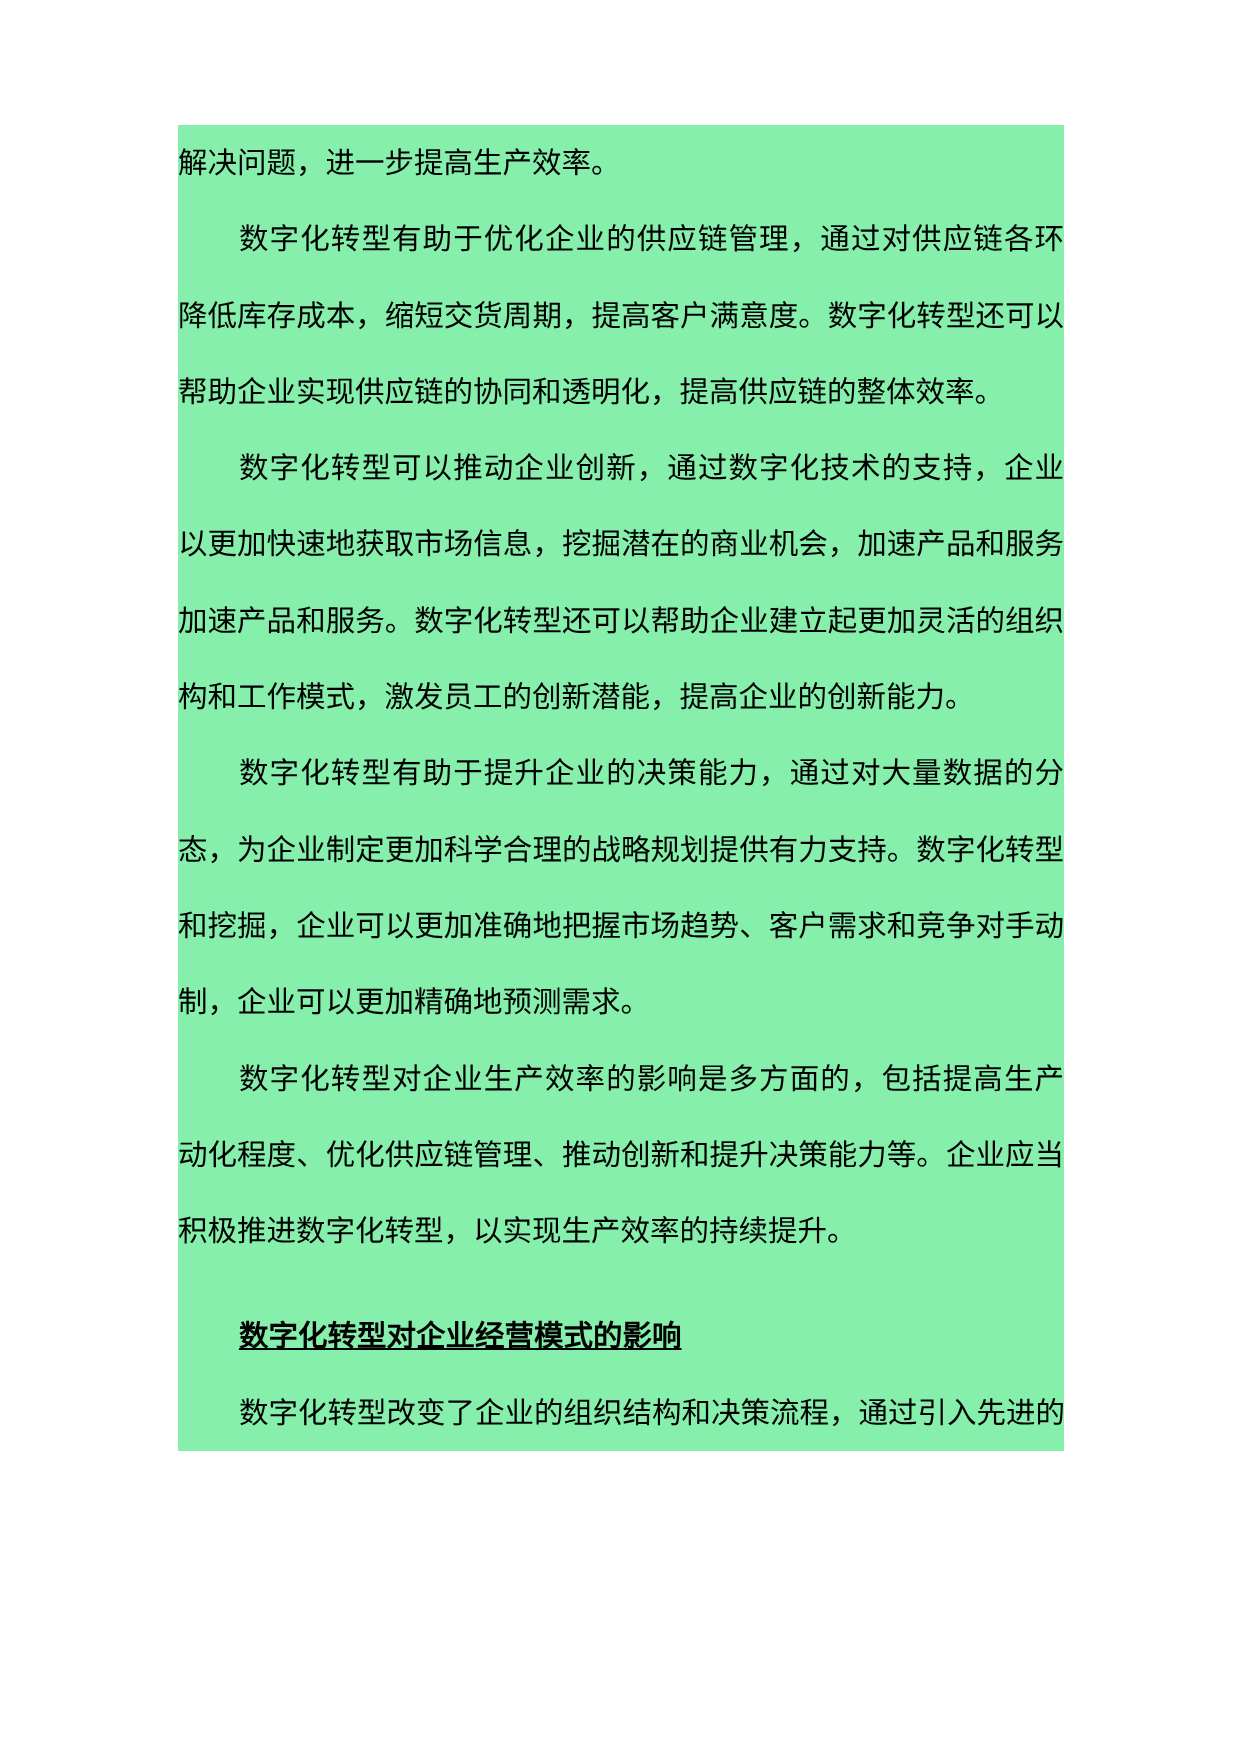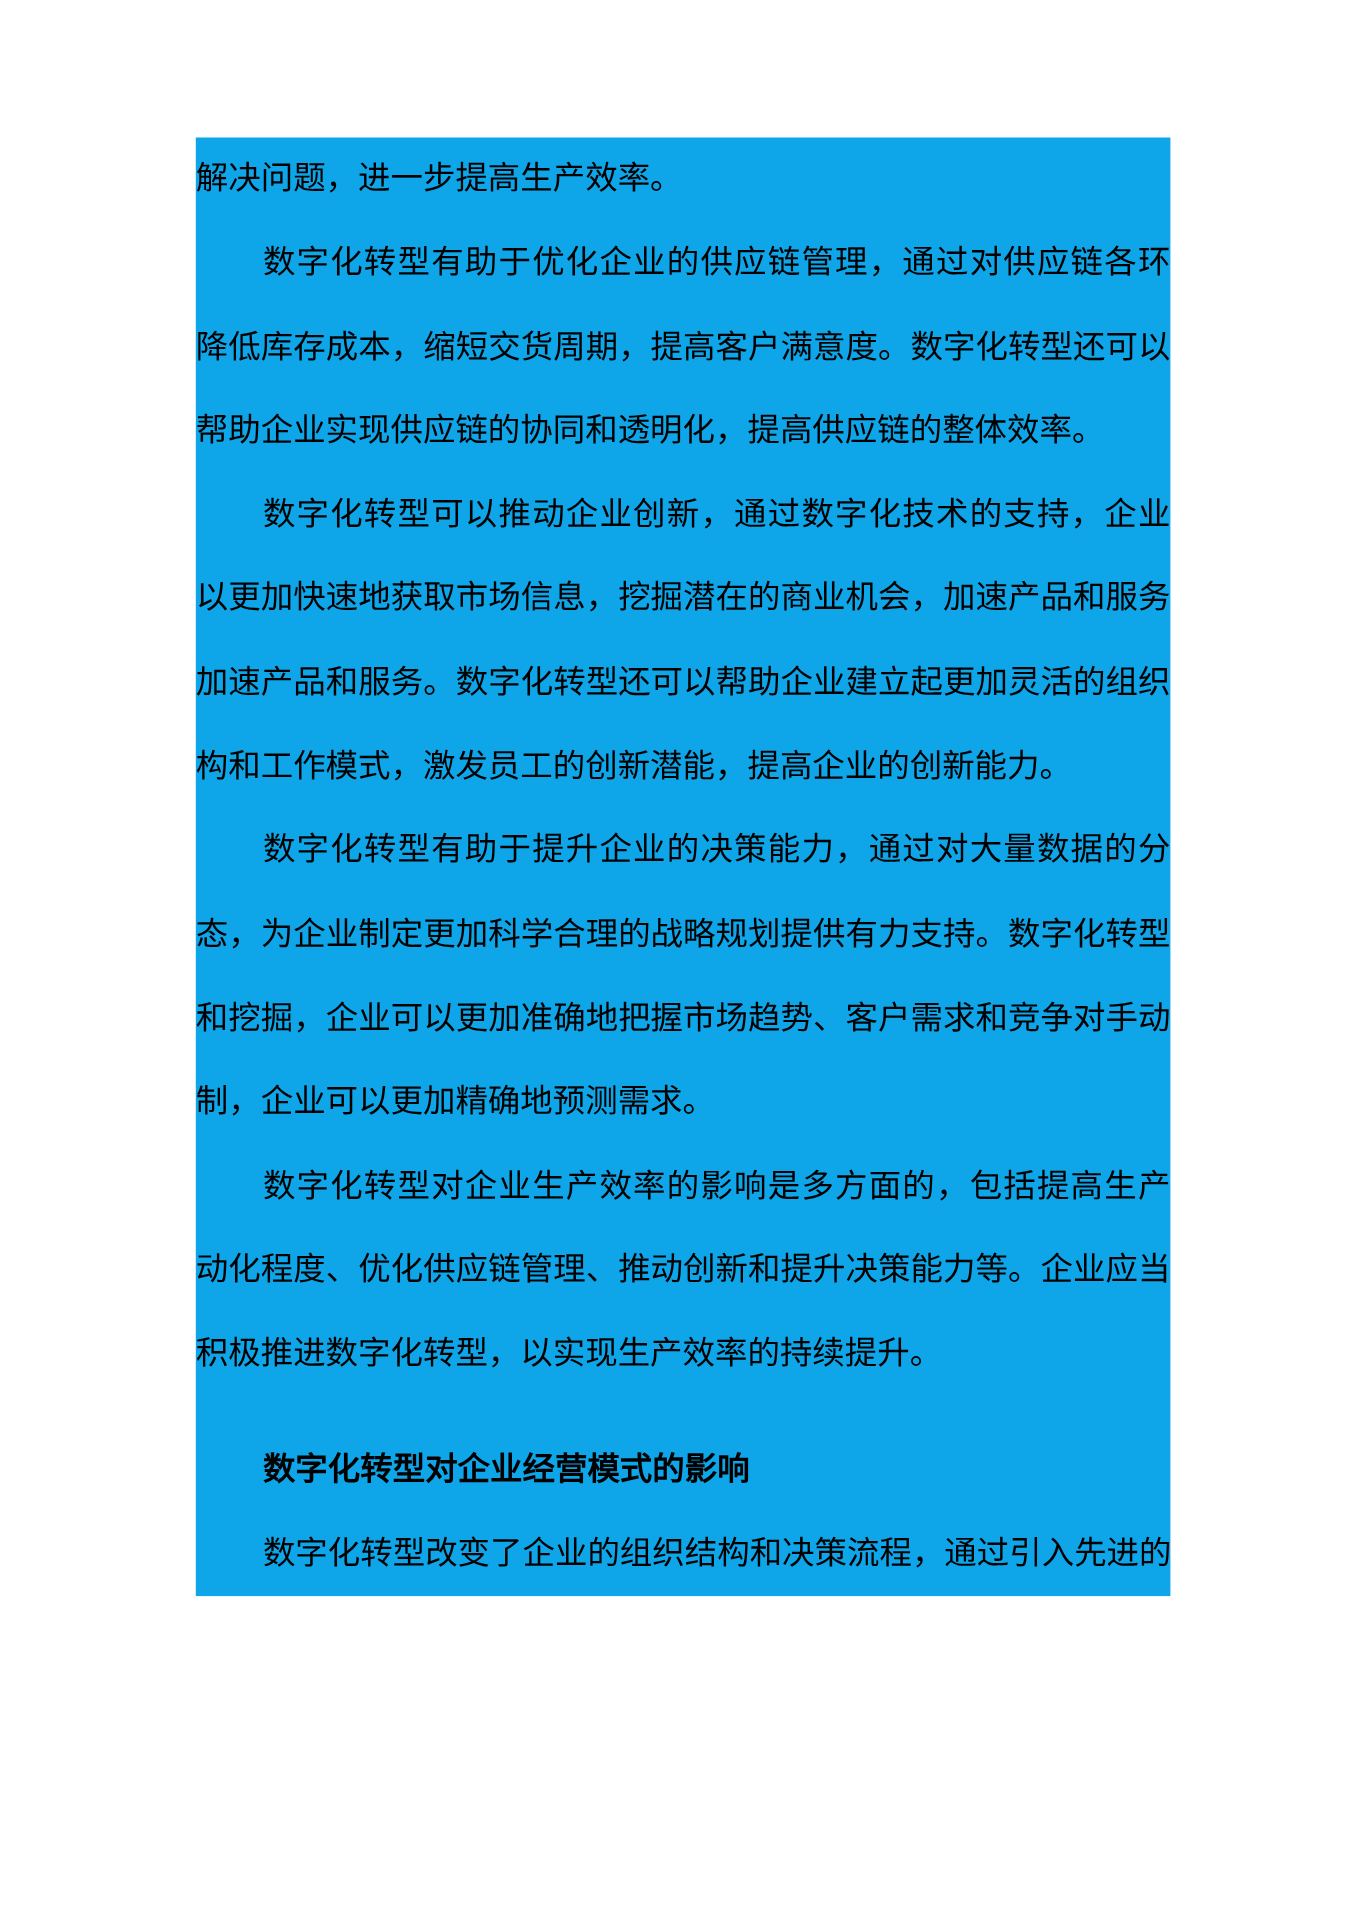--- a/index.html
+++ b/index.html
@@ -40,27 +40,28 @@
   .line.indent {
     text-indent: 61px;
   }
   .line.full {
     white-space: normal;
     text-align: justify;
     text-align-last: justify;
   }
   .line.bold {
     font-weight: bold;
+    text-decoration: underline;
   }
 </style>
 </head>
 <body>
 
 <div class="page">
-  <div class="content" id="doc-content" style="background: #0ea5e9; color: rgb(0, 0, 0);">
+  <div class="content" id="doc-content" style="background: #86efac; color: rgb(0, 0, 0);">
       <div class="para">
         <div class="line">解决问题，进一步提高生产效率。</div>
       </div>
       <div class="para">
         <div class="line indent full">数字化转型有助于优化企业的供应链管理，通过对供应链各环节</div>
         <div class="line full">降低库存成本，缩短交货周期，提高客户满意度。数字化转型还可以</div>
         <div class="line">帮助企业实现供应链的协同和透明化，提高供应链的整体效率。</div>
       </div>
       <div class="para">
         <div class="line indent full">数字化转型可以推动企业创新，通过数字化技术的支持，企业可</div>

